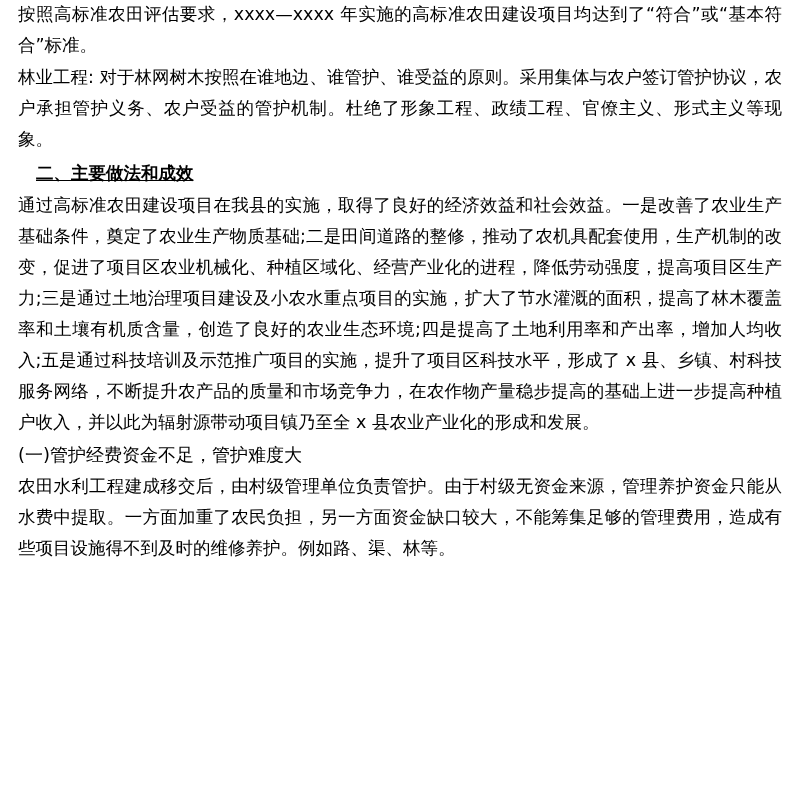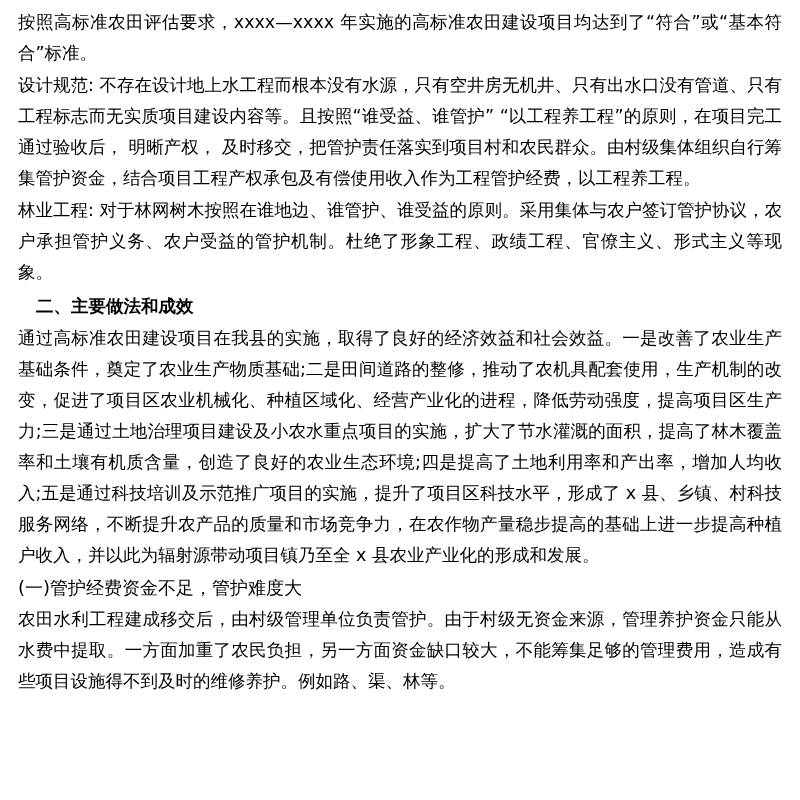--- a/index.html
+++ b/index.html
@@ -11,56 +11,56 @@
     height: 800px;
     background: #ffffff;
     font-family: "DejaVu Sans", "Liberation Sans", sans-serif;
     color: #000000;
     overflow: hidden;
   }
   .page {
     width: 800px;
     height: 800px;
     box-sizing: border-box;
-    padding: 12px 18px;
+    padding: 4px 18px;
     overflow: hidden;
     position: relative;
   }
   .para {
     font-size: 17.5px;
     line-height: 31px;
     text-align: justify;
     text-justify: inter-ideograph;
     margin: 0 0 1px 0;
     letter-spacing: 0px;
   }
   .heading {
     font-size: 17.5px;
     line-height: 31px;
     font-weight: bold;
     margin: 3px 0 1px 0;
     padding-left: 18px;
+    text-decoration: underline;
   }
   .clip-top {
     margin-top: -5px;
   }
   .sub {
     font-size: 18px;
     line-height: 31px;
     margin: 0 0 1px 0;
   }
 </style>
 </head>
 <body>
 
 <div class="page">
 
   <p class="para clip-top">按照高标准农田评估要求，xxxx—xxxx 年实施的高标准农田建设项目均达到了“符合”或“基本符合”标准。</p>
 
-  <p class="para">设计规范: 不存在设计地上水工程而根本没有水源，只有空井房无机井、只有出水口没有管道、只有工程标志而无实质项目建设内容等。且按照“谁受益、谁管护” “以工程养工程”的原则，在项目完工通过验收后， 明晰产权， 及时移交，把管护责任落实到项目村和农民群众。由村级集体组织自行筹集管护资金，结合项目工程产权承包及有偿使用收入作为工程管护经费，以工程养工程。</p>
 
 
 
   <p class="para">林业工程: 对于林网树木按照在谁地边、谁管护、谁受益的原则。采用集体与农户签订管护协议，农户承担管护义务、农户受益的管护机制。杜绝了形象工程、政绩工程、官僚主义、形式主义等现象。</p>
 
   <h2 class="heading">二、主要做法和成效</h2>
 
   <p class="para">通过高标准农田建设项目在我县的实施，取得了良好的经济效益和社会效益。一是改善了农业生产基础条件，奠定了农业生产物质基础;二是田间道路的整修，推动了农机具配套使用，生产机制的改变，促进了项目区农业机械化、种植区域化、经营产业化的进程，降低劳动强度，提高项目区生产力;三是通过土地治理项目建设及小农水重点项目的实施，扩大了节水灌溉的面积，提高了林木覆盖率和土壤有机质含量，创造了良好的农业生态环境;四是提高了土地利用率和产出率，增加人均收入;五是通过科技培训及示范推广项目的实施，提升了项目区科技水平，形成了 x 县、乡镇、村科技服务网络，不断提升农产品的质量和市场竞争力，在农作物产量稳步提高的基础上进一步提高种植户收入，并以此为辐射源带动项目镇乃至全 x 县农业产业化的形成和发展。</p>
 
 

